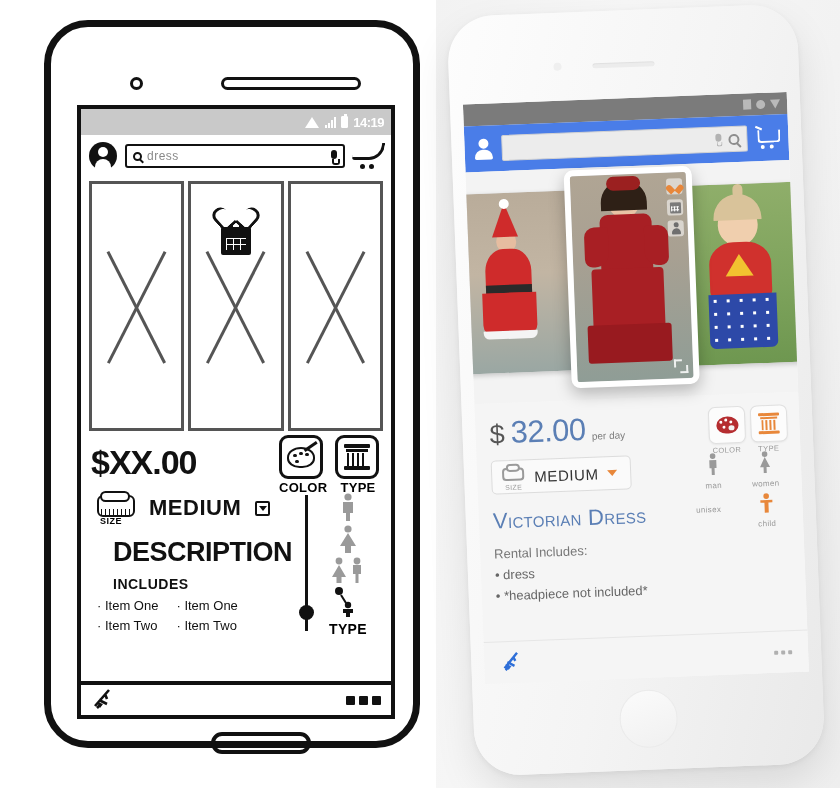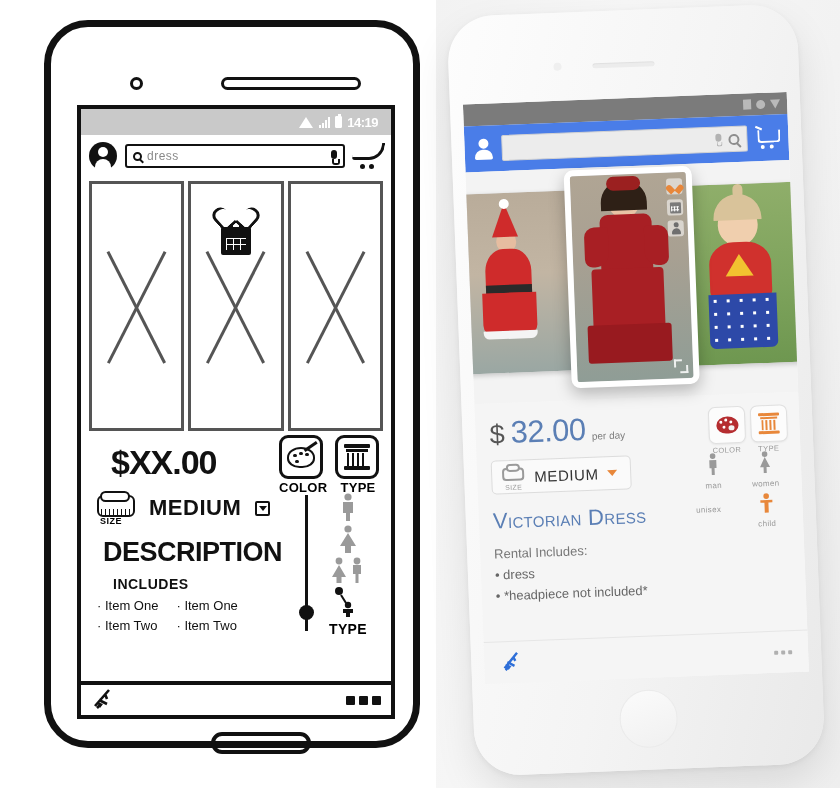--- a/index.html
+++ b/index.html
@@ -23,21 +23,21 @@
   .wf-speaker{position:absolute;left:170px;top:50px;width:140px;height:13px;border:3px solid #111;
     border-radius:8px;box-sizing:border-box;}
   .wf-home{position:absolute;left:160px;top:705px;width:100px;height:22px;border:4px solid #111;
     border-radius:12px;box-sizing:border-box;}
 
   .wf-screen{position:absolute;left:26px;top:78px;width:318px;height:580px;border:4px solid #111;
     background:#fff;box-sizing:border-box;overflow:hidden;}
 
   
   .wf-status{height:26px;background:#c9c9c9;display:flex;align-items:center;justify-content:flex-end;
-    gap:5px;padding-right:13px;box-sizing:border-box;}
+    gap:5px;padding-right:7px;box-sizing:border-box;}
   .wf-status .t{font-size:13px;font-weight:bold;color:#fff;letter-spacing:-.5px;}
   .wifi{width:15px;height:11px;position:relative;}
   .wifi::before{content:"";position:absolute;left:0;bottom:0;width:0;height:0;
     border-left:7px solid transparent;border-right:7px solid transparent;border-bottom:11px solid #fff;}
   .bars{display:flex;align-items:flex-end;gap:1px;height:11px;}
   .bars i{display:block;width:2px;background:#fff;}
   .bars i:nth-child(1){height:3px}.bars i:nth-child(2){height:5px}
   .bars i:nth-child(3){height:8px}.bars i:nth-child(4){height:11px}
   .batt{width:7px;height:12px;border:1.5px solid #fff;border-radius:1px;position:relative;box-sizing:border-box;background:#fff;}
   .batt::after{content:"";position:absolute;left:1.5px;top:-3px;width:3px;height:2px;background:#fff;}
@@ -76,32 +76,32 @@
   .wf-cal{width:30px;height:28px;border:3px solid #111;background:#111;margin:2px auto 0;position:relative;box-sizing:border-box;border-radius:2px;}
   .wf-cal .grid{position:absolute;left:2px;top:8px;right:2px;bottom:2px;
     background:
       linear-gradient(to right,#fff 1.5px,transparent 1.5px) 0 0/7px 100%,
       linear-gradient(to bottom,#fff 1.5px,transparent 1.5px) 0 0/100% 6px;}
   .wf-cal .ring{position:absolute;top:-6px;width:3px;height:7px;background:#111;}
   .wf-cal .ring.a{left:6px}.wf-cal .ring.b{right:6px}
 
   
   .wf-info{position:relative;padding:8px 10px 0 10px;box-sizing:border-box;}
-  .wf-price{font-size:34px;font-weight:bold;letter-spacing:-1px;color:#111;line-height:1;margin:6px 0 0 20px;}
+  .wf-price{font-size:34px;font-weight:bold;letter-spacing:-1px;color:#111;line-height:1;margin:6px 0 0 0;}
   .wf-sizerow{display:flex;align-items:center;gap:14px;margin:12px 0 0 6px;}
   .tape{width:38px;height:34px;position:relative;}
   .tape .body{position:absolute;left:0;top:4px;width:38px;height:22px;border:2.5px solid #111;border-radius:6px;box-sizing:border-box;}
   .tape .top{position:absolute;left:3px;top:0;width:30px;height:11px;border:2.5px solid #111;border-radius:6px;box-sizing:border-box;background:#fff;}
   .tape .ticks{position:absolute;left:4px;bottom:10px;width:30px;height:6px;
     background:linear-gradient(to right,#111 1.5px,transparent 1.5px) 0 0/4px 100%;}
   .tape .cap{position:absolute;left:3px;bottom:-1px;font-size:9px;font-weight:bold;letter-spacing:.5px;}
   .wf-size-label{font-size:22px;font-weight:bold;letter-spacing:.5px;color:#111;}
   .wf-caret{width:15px;height:15px;border:2.5px solid #111;display:inline-flex;align-items:center;justify-content:center;box-sizing:border-box;border-radius:2px;}
   .wf-caret::after{content:"";border-left:4px solid transparent;border-right:4px solid transparent;border-top:5px solid #111;}
-  .wf-desc{font-size:27px;font-weight:bold;letter-spacing:-.5px;margin:12px 0 0 12px;color:#111;}
+  .wf-desc{font-size:27px;font-weight:bold;letter-spacing:-.5px;margin:12px 0 0 22px;color:#111;}
   .wf-includes{font-size:14px;font-weight:bold;letter-spacing:.5px;margin:8px 0 0 6px;color:#111;padding-left:16px;}
   .wf-items{display:flex;gap:18px;margin:6px 0 0 6px;}
   .wf-items ul{list-style:none;margin:0;padding:0;}
   .wf-items li{font-size:13px;color:#111;margin-bottom:5px;white-space:nowrap;}
   .wf-items li::before{content:"· ";}
 
   
   .wf-ct{position:absolute;right:10px;top:4px;display:flex;gap:10px;}
   .wf-ct .cell{width:46px;text-align:center;}
   .wf-ct .sq{width:44px;height:44px;border:3.5px solid #111;border-radius:9px;box-sizing:border-box;

